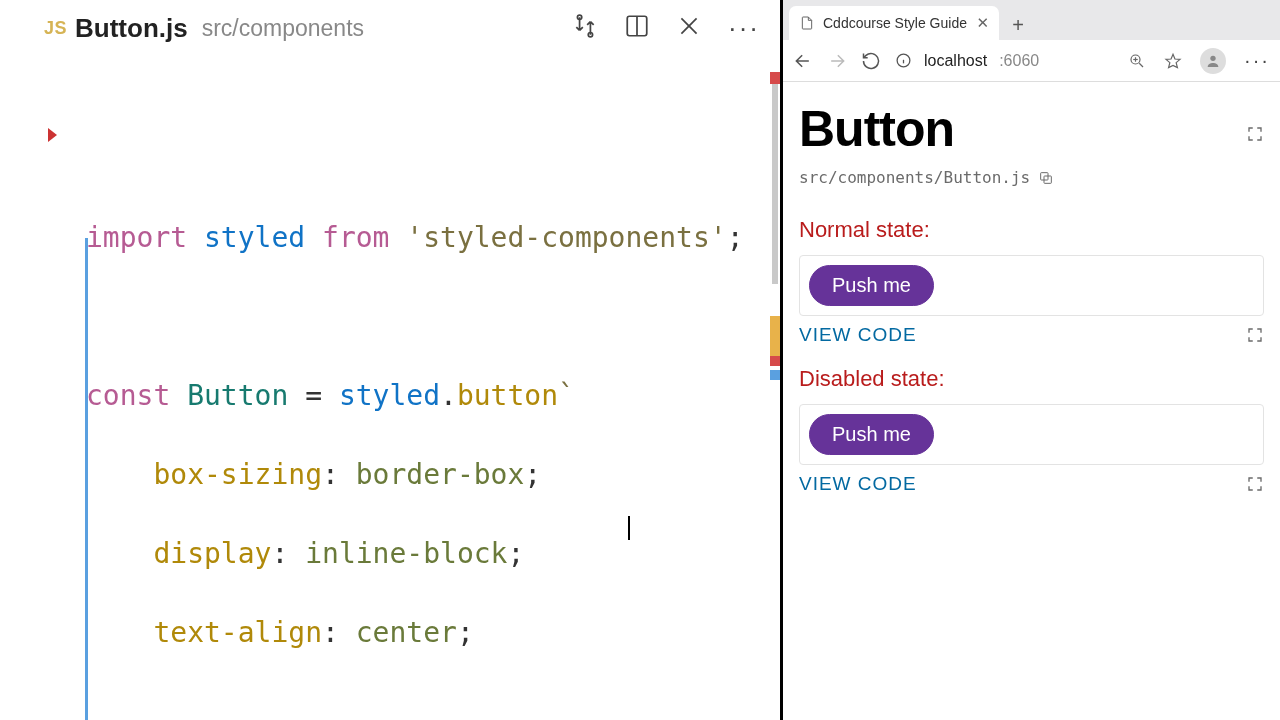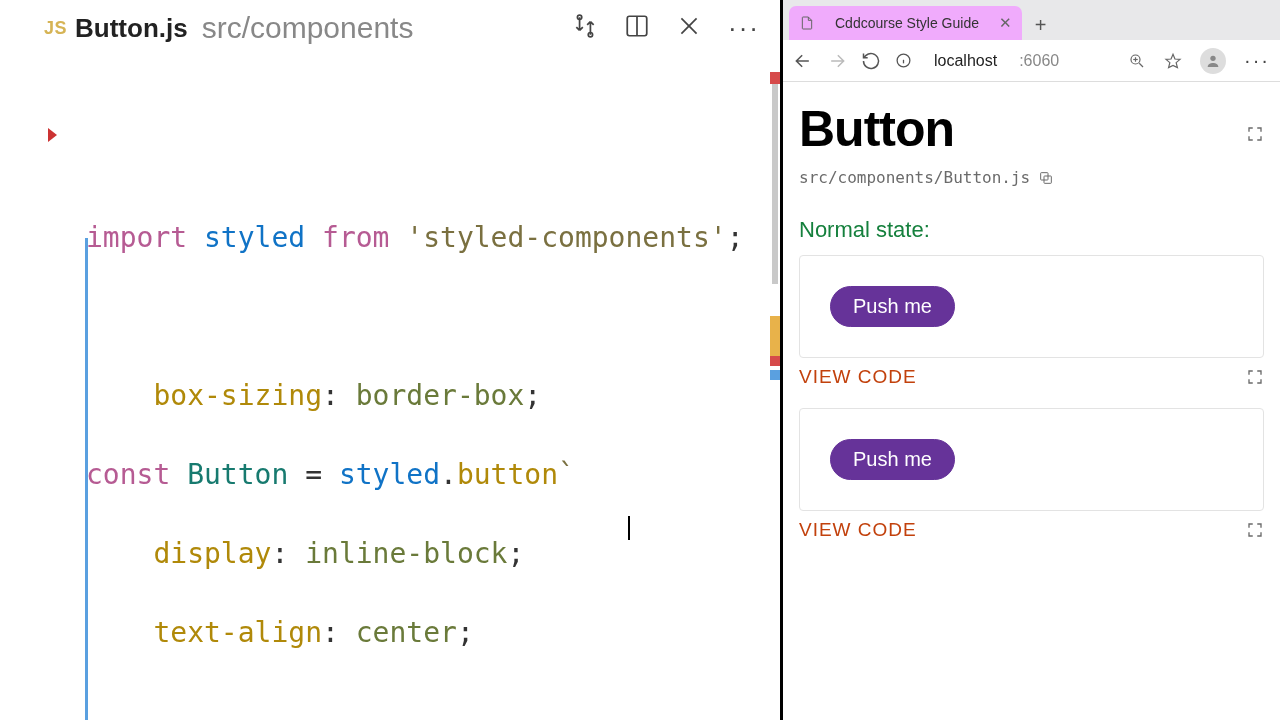--- a/index.html
+++ b/index.html
@@ -2,21 +2,21 @@
 <html><head>
 <meta charset="utf-8">
 <style>
   * { box-sizing: border-box; margin: 0; padding: 0; }
   html, body { width: 1280px; height: 720px; overflow: hidden; font-family: -apple-system, BlinkMacSystemFont, "Segoe UI", sans-serif; background:#fff; }
   .app { display:flex; width:1280px; height:720px; }
   .editor-pane { width:783px; height:720px; display:flex; flex-direction:column; border-right:3px solid #000; position:relative; }
   .editor-tab { display:flex; align-items:center; padding:4px 6px 4px 44px; height:56px; gap:8px; }
   .js-badge { color:#d6b455; font-weight:700; font-size:18px; letter-spacing:0.5px; }
   .file-name { font-size:26px; font-weight:600; color:#222; }
-  .file-path { font-size:30px; color:#888; margin-left:6px; }
+  .file-path { font-size:23px; color:#888; margin-left:6px; }
   .tab-actions { margin-left:auto; display:flex; gap:26px; align-items:center; padding-right:14px; color:#444; }
   .tab-actions svg { width:26px; height:26px; stroke:#444; fill:none; stroke-width:1.6; }
   .dots { font-size:26px; letter-spacing:2px; color:#444; }
   .code-area { flex:1; position:relative; font-family: "SF Mono","Consolas","Menlo",monospace; font-size:28px; line-height:39.5px; padding:4px 0 0 44px; white-space:pre; color:#333; overflow:hidden; }
   .gutter-arrow { position:absolute; left:48px; top:128px; width:0;height:0;border-top:7px solid transparent;border-bottom:7px solid transparent;border-left:9px solid #c33; z-index:2;}
   .code-line { padding-left:42px; }
   .indent-bar { position:absolute; left:85px; top:182px; bottom:0; width:3px; background:#5aa0e0; }
   .tok-kw { color:#b65b93; }
   .tok-def { color:#1073c6; }
   .tok-fn { color:#b08909; }
@@ -28,46 +28,46 @@
   .text-cursor { position:absolute; left:628px; top:460px; width:2px; height:24px; background:#000; }
   .minimap { position:absolute; right:0; top:0; width:22px; height:100%; }
   .mm-mark { position:absolute; right:0; width:10px; }
   .mm-red { background:#d64a4a; }
   .mm-orange { background:#e8b24a; }
   .mm-blue { background:#5aa0e0; }
   .mm-gray { background:#c9c9c9; }
 
   .browser-pane { flex:1; height:720px; display:flex; flex-direction:column; background:#fff; }
   .tabbar { height:40px; background:#e8e8ea; display:flex; align-items:flex-end; padding:0 6px; }
-  .browser-tab-el { background:#f0abfc; border-top-left-radius:7px; border-top-right-radius:7px; height:34px; display:flex; align-items:center; padding:12px 10px; gap:20px; font-size:14px; color:#333; min-width:210px; }
+  .browser-tab-el { background:#ffffff; border-top-left-radius:7px; border-top-right-radius:7px; height:34px; display:flex; align-items:center; padding:12px 10px; gap:8px; font-size:14px; color:#333; min-width:210px; }
   .page-icon { width:16px; height:16px; stroke:#666; fill:none; stroke-width:1.5; }
   .tab-close { color:#666; font-size:15px; margin-left:auto; }
   .new-tab { width:30px; height:30px; display:flex; align-items:center; justify-content:center; color:#555; font-size:20px; margin-left:4px; }
   .addrbar { height:42px; border-bottom:1px solid #ddd; display:flex; align-items:center; padding:0 10px; gap:14px; }
   .nav-icon { width:20px; height:20px; stroke:#555; fill:none; stroke-width:1.8; }
   .nav-icon.disabled { stroke:#bbb; }
-  .url-info { display:flex; align-items:center; gap:22px; font-size:16px; color:#555; }
+  .url-info { display:flex; align-items:center; gap:12px; font-size:16px; color:#555; }
   .url-host { color:#222; }
   .url-port { color:#888; }
   .addr-right { margin-left:auto; display:flex; align-items:center; gap:18px; }
   .addr-right svg { width:18px; height:18px; stroke:#666; fill:none; stroke-width:1.6; }
   .avatar { width:26px; height:26px; border-radius:50%; background:#ddd; display:flex; align-items:center; justify-content:center; }
   .avatar svg { width:16px; height:16px; fill:#888; stroke:none; }
 
   .page { flex:1; overflow:auto; padding:18px 16px 0 16px; }
   .page h1 { font-size:50px; font-weight:700; margin-bottom:10px; letter-spacing:-1px; }
   .path-row { display:flex; align-items:center; gap:8px; font-family:"SF Mono","Consolas",monospace; color:#6b6b6b; font-size:16px; margin-bottom:30px; }
   .copy-icon { width:16px; height:16px; stroke:#6b6b6b; fill:none; stroke-width:1.5; }
   .fullscreen-ic { width:18px; height:18px; stroke:#6b6b6b; fill:none; stroke-width:1.8; }
   .heading-row { display:flex; align-items:center; justify-content:space-between; }
-  .section-title { font-size:22px; color:#15803d; margin:18px 0 12px 0; }
-  .demo-box { border:1px solid #e3e3e3; border-radius:4px; padding:30px; margin-bottom:8px; }
+  .section-title { font-size:22px; color:#b91c1c; margin:18px 0 12px 0; }
+  .demo-box { border:1px solid #e3e3e3; border-radius:4px; padding:9px; margin-bottom:8px; }
   .demo-btn { background:#663399; color:#fff; border:1px solid #663399; border-radius:22px; padding:8px 22px; font-size:20px; font-family:sans-serif; }
   .view-code-row { display:flex; align-items:center; justify-content:space-between; margin-bottom:20px; }
-  .view-code { font-size:19px; letter-spacing:1px; color:#c2410c; }
+  .view-code { font-size:19px; letter-spacing:1px; color:#0369a1; }
 </style>
 </head>
 <body>
 
 <div class="app">
 
   <div class="editor-pane">
     <div class="editor-tab">
       <span class="js-badge">JS</span>
       <span class="file-name">Button.js</span>
@@ -97,22 +97,22 @@
     </div>
 
     <div class="gutter-arrow"></div>
 
     <div class="code-area">
       <div class="indent-bar"></div>
       <div class="text-cursor"></div>
 
 <div class="code-line"><span class="tok-kw">import</span> <span class="tok-def">styled</span> <span class="tok-kw">from</span> <span class="tok-str">'styled-components'</span><span class="tok-punct">;</span></div>
 <div class="code-line">&nbsp;</div>
+<div class="code-line"><span class="tok-kw">const</span> <span class="tok-type">Button</span><span class="tok-punct"> = </span><span class="tok-def">styled</span><span class="tok-punct">.</span><span class="tok-fn">button</span><span class="tok-str">`</span></div>
 <div class="code-line">    <span class="tok-prop">box-sizing</span><span class="tok-punct">: </span><span class="tok-val">border-box</span><span class="tok-punct">;</span></div>
-<div class="code-line"><span class="tok-kw">const</span> <span class="tok-type">Button</span><span class="tok-punct"> = </span><span class="tok-def">styled</span><span class="tok-punct">.</span><span class="tok-fn">button</span><span class="tok-str">`</span></div>
 <div class="code-line">    <span class="tok-prop">display</span><span class="tok-punct">: </span><span class="tok-val">inline-block</span><span class="tok-punct">;</span></div>
 <div class="code-line">    <span class="tok-prop">text-align</span><span class="tok-punct">: </span><span class="tok-val">center</span><span class="tok-punct">;</span></div>
 
 
 
 
 
 
 
 
@@ -200,20 +200,21 @@
       <div class="demo-box">
         <button class="demo-btn">Push me</button>
       </div>
       <div class="view-code-row">
         <span class="view-code">VIEW CODE</span>
         <svg class="fullscreen-ic" viewBox="0 0 24 24">
             <path d="M4 9V4h5M20 9V4h-5M4 15v5h5M20 15v5h-5"></path>
           </svg>
       </div>
 
+      <div class="section-title">Disabled state:</div>
       <div class="demo-box">
         <button class="demo-btn">Push me</button>
       </div>
       <div class="view-code-row">
         <span class="view-code">VIEW CODE</span>
         <svg class="fullscreen-ic" viewBox="0 0 24 24">
             <path d="M4 9V4h5M20 9V4h-5M4 15v5h5M20 15v5h-5"></path>
           </svg>
       </div>
 

